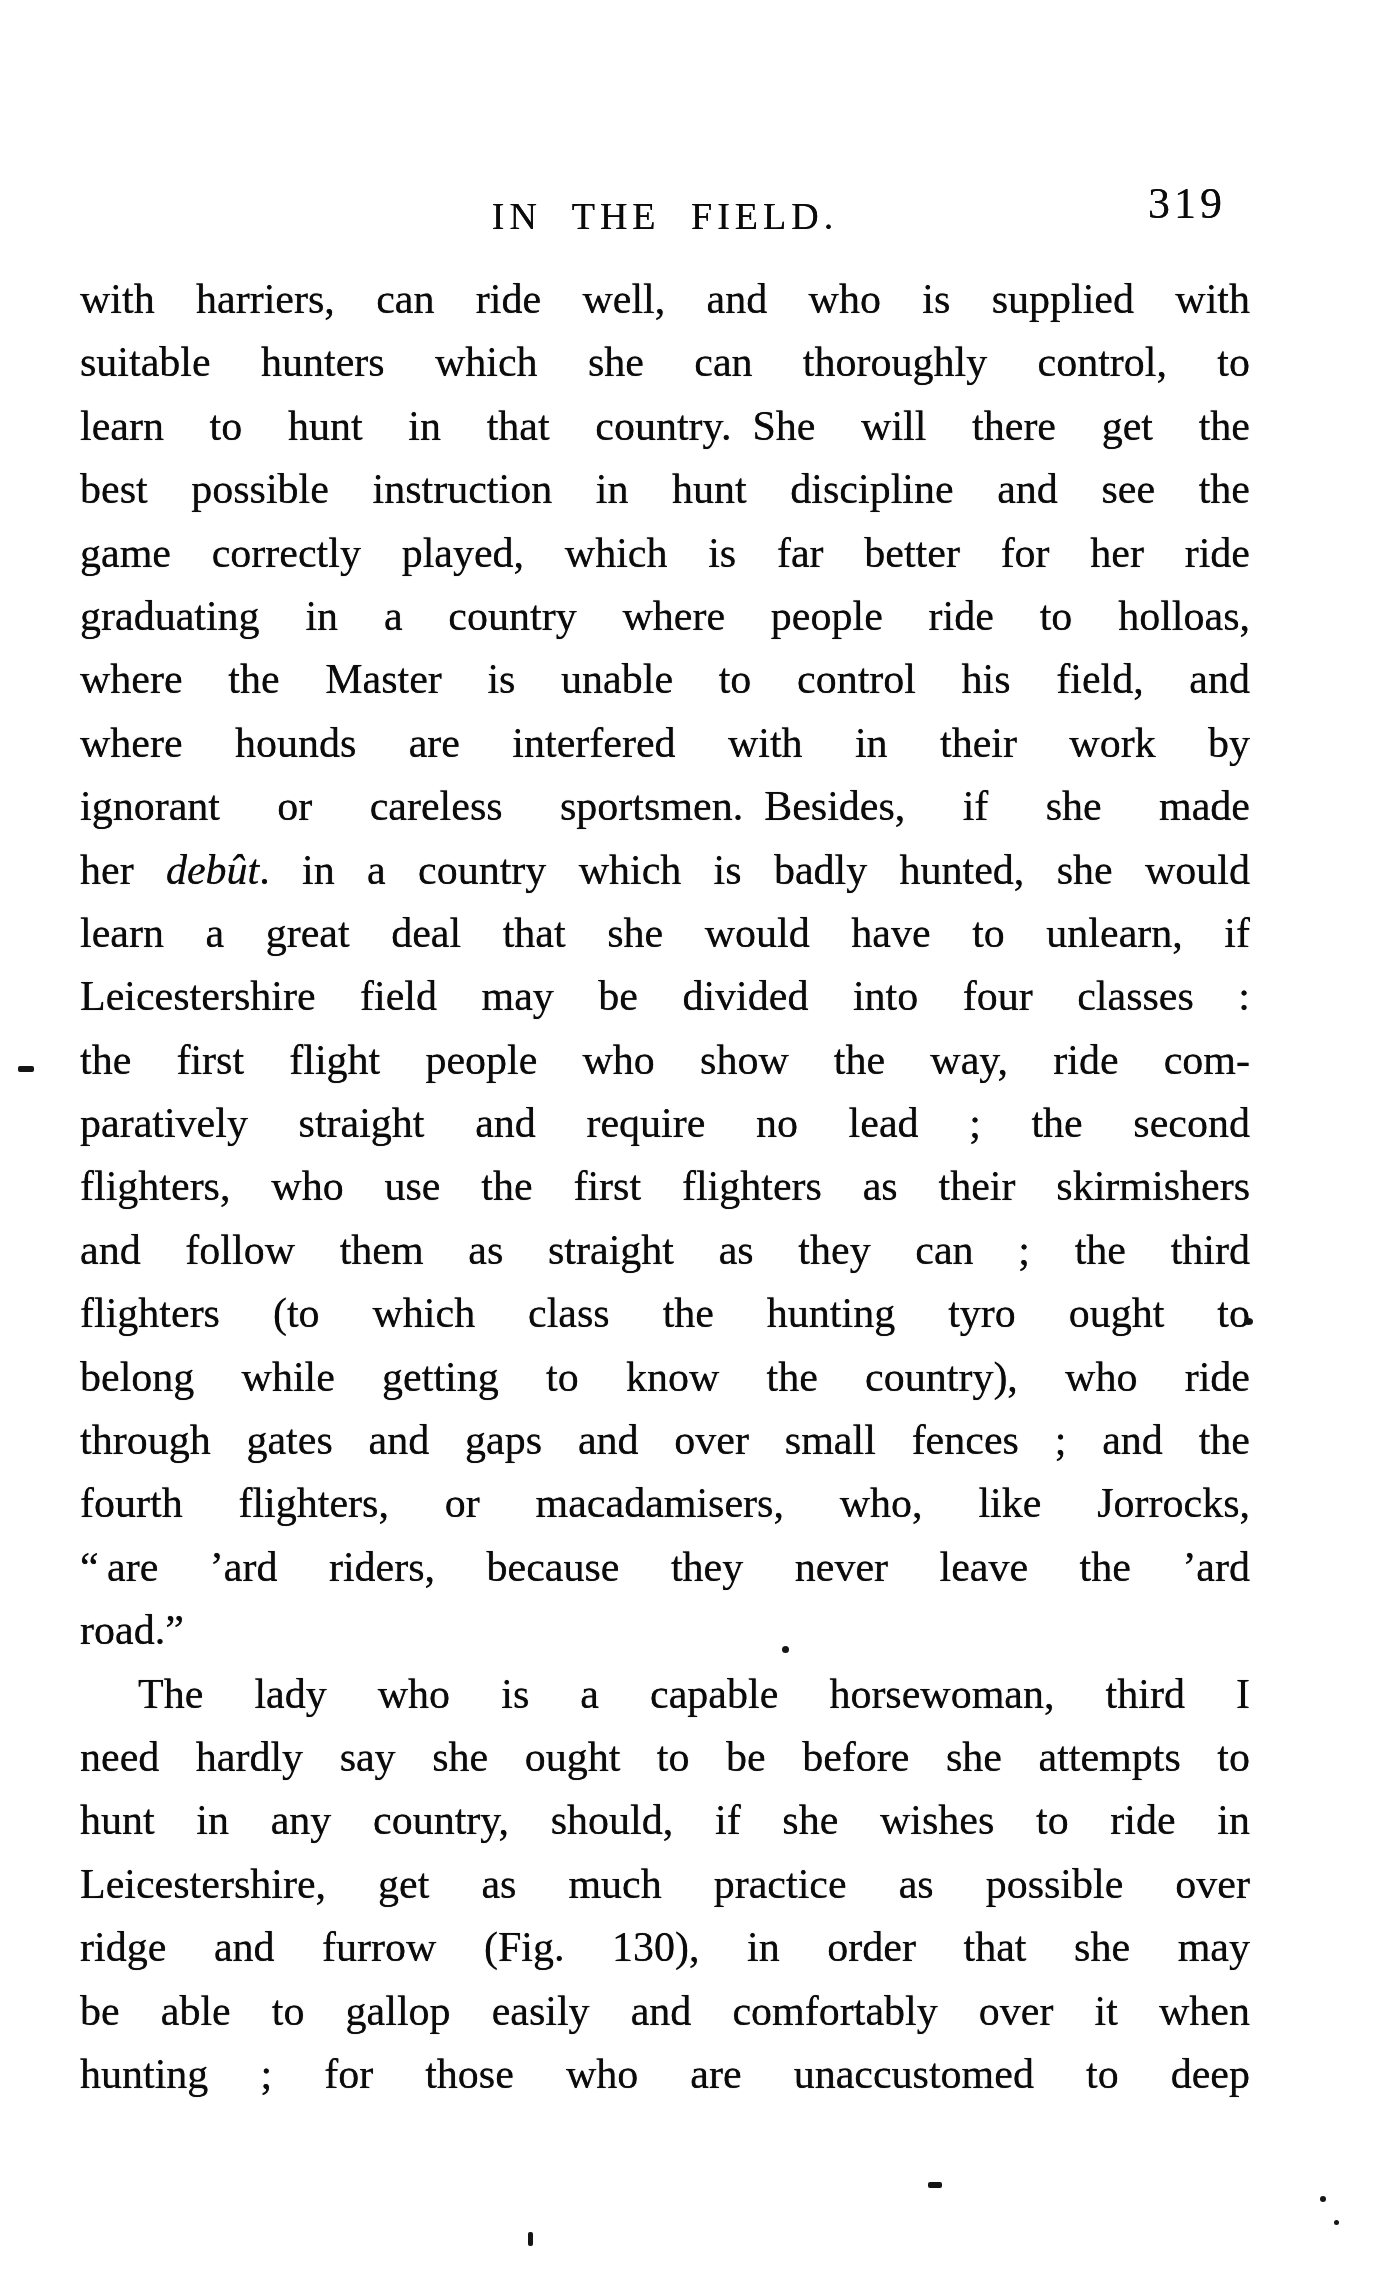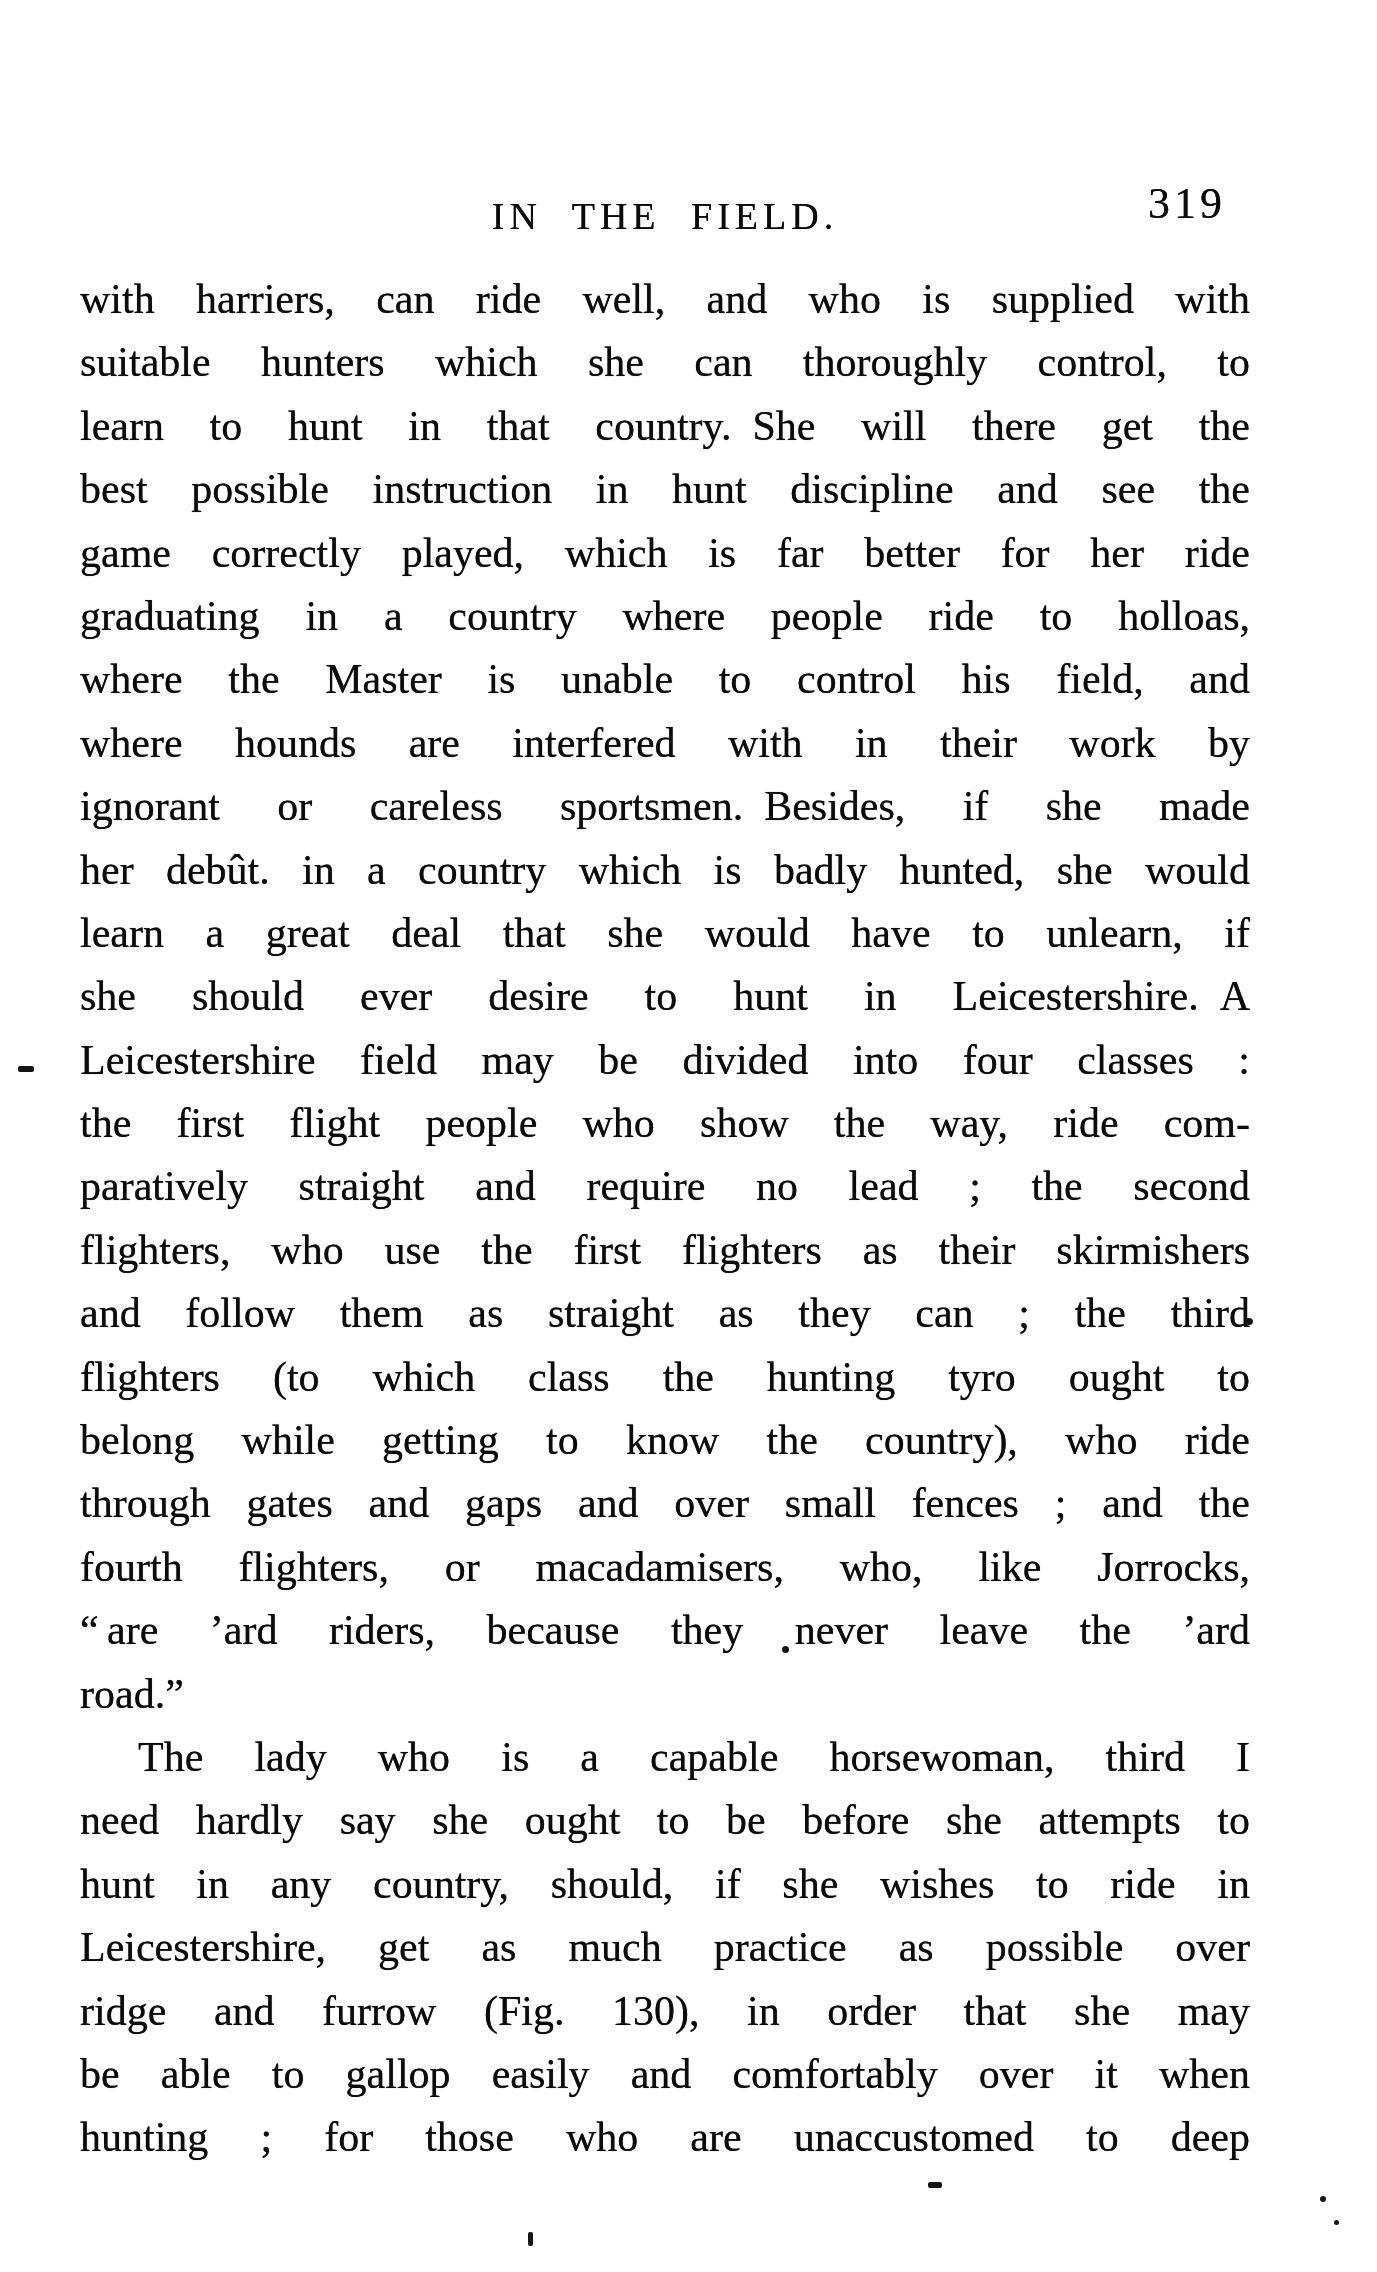--- a/index.html
+++ b/index.html
@@ -52,21 +52,21 @@
     text-align-last: justify;
     text-justify: inter-word;
     white-space: normal;
     text-shadow: 0 0 0.7px rgba(0,0,0,0.85);
   }
   .text-line.no-justify {
     text-align: left;
     text-align-last: left;
   }
   .text-line.indent { text-indent: 58px; }
-  .text-segment.italic { }
+  .text-segment.italic { font-style: italic; }
   .scan-speck {
     position: absolute;
     background: #151515;
   }
   .scan-speck.dot { border-radius: 50%; }
   .scan-speck.dash { border-radius: 2px; }
   .scan-speck.tick { border-radius: 2px; }
 </style>
 </head>
 <body>
@@ -83,21 +83,20 @@
       <div class="text-line"><span class="text-segment">suitable hunters which she can thoroughly control, to</span></div>
       <div class="text-line"><span class="text-segment">learn to hunt in that country. She will there get the</span></div>
       <div class="text-line"><span class="text-segment">best possible instruction in hunt discipline and see the</span></div>
       <div class="text-line"><span class="text-segment">game correctly played, which is far better for her ride</span></div>
       <div class="text-line"><span class="text-segment">graduating in a country where people ride to holloas,</span></div>
       <div class="text-line"><span class="text-segment">where the Master is unable to control his field, and</span></div>
       <div class="text-line"><span class="text-segment">where hounds are interfered with in their work by</span></div>
       <div class="text-line"><span class="text-segment">ignorant or careless sportsmen. Besides, if she made</span></div>
       <div class="text-line"><span class="text-segment">her </span><span class="text-segment italic">debût</span><span class="text-segment">. in a country which is badly hunted, she would</span></div>
       <div class="text-line"><span class="text-segment">learn a great deal that she would have to unlearn, if</span></div>
-      <div class="text-line"><span class="text-segment">she should ever desire to hunt in Leicestershire. A</span></div>
       <div class="text-line"><span class="text-segment">Leicestershire field may be divided into four classes :</span></div>
       <div class="text-line"><span class="text-segment">the first flight people who show the way, ride com-</span></div>
       <div class="text-line"><span class="text-segment">paratively straight and require no lead ; the second</span></div>
       <div class="text-line"><span class="text-segment">flighters, who use the first flighters as their skirmishers</span></div>
       <div class="text-line"><span class="text-segment">and follow them as straight as they can ; the third</span></div>
       <div class="text-line"><span class="text-segment">flighters (to which class the hunting tyro ought to</span></div>
       <div class="text-line"><span class="text-segment">belong while getting to know the country), who ride</span></div>
       <div class="text-line"><span class="text-segment">through gates and gaps and over small fences ; and the</span></div>
       <div class="text-line"><span class="text-segment">fourth flighters, or macadamisers, who, like Jorrocks,</span></div>
       <div class="text-line"><span class="text-segment">“ are ’ard riders, because they never leave the ’ard</span></div>

